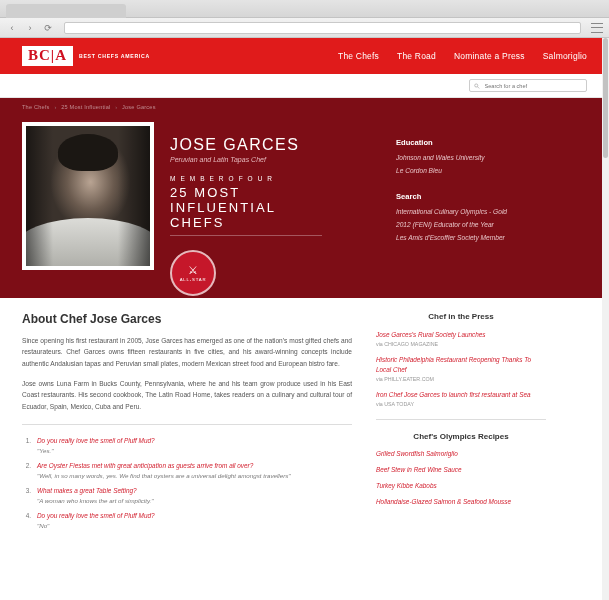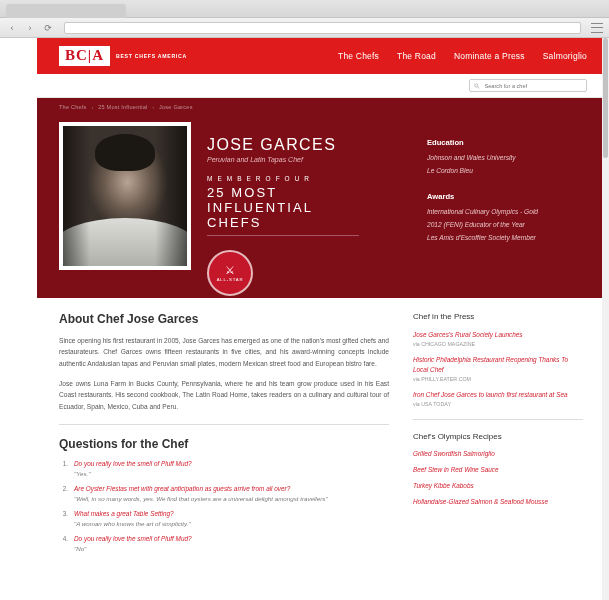--- a/index.html
+++ b/index.html
@@ -54,21 +54,20 @@
     display: flex; flex-direction: column; justify-content: space-between;
   }
   .menu-lines i { display:block; height: 1px; background: #888; }
 
   
   .page {
     flex: 1;
     background: #ffffff;
     overflow: hidden;
     position: relative;
-    padding-left: 37px;
   }
   .redbar {
     background: #e01b1b;
     height: 36px;
     display: flex; align-items: center;
     padding: 0 22px;
     position: relative;
   }
   .logo {
     display: flex; align-items: center; gap: 6px;
@@ -234,22 +233,23 @@
   .col-side { width: 170px; flex: 0 0 auto; }
   h3.sec {
     font-size: 12px;
     color: #333333;
     font-weight: bold;
     margin: 0 0 9px 0;
   }
   h3.sec-red {
     font-size: 8px;
     color: #333333;
-    font-weight: normal;
+    font-weight: bold;
     margin: 0 0 9px 0;
+    text-align: center;
   }
   p.body {
     font-size: 6.6px;
     line-height: 1.72;
     color: #555555;
     margin: 0 0 9px 0;
     text-align: justify;
   }
   .press-item { margin-bottom: 8px; }
   .press-title {
@@ -366,39 +366,38 @@
             <span class="cross">⚔</span>
             <span class="txt">ALL-STAR</span>
           </div>
         </div>
 
         <div class="hero-right">
           <div class="hr-head">Education</div>
           <div class="hr-item">Johnson and Wales University</div>
           <div class="hr-item">Le Cordon Bleu</div>
           <div class="hr-gap"></div>
-          <div class="hr-head">Awards</div>
+          <div class="hr-head">Search</div>
           <div class="hr-item">International Culinary Olympics - Gold</div>
           <div class="hr-item">2012 (FENI) Educator of the Year</div>
           <div class="hr-item">Les Amis d'Escoffier Society Member</div>
         </div>
 
       </div>
     </div>
 
     <div class="content">
 
       <div class="col-main">
         <h3 class="sec">About Chef Jose Garces</h3>
         <p class="body">Since opening his first restaurant in 2005, Jose Garces has emerged as one of the nation's most gifted chefs and restaurateurs. Chef Garces owns fifteen restaurants in five cities, and his award-winning concepts include authentic Andalusian tapas and Peruvian small plates, modern Mexican street food and European bistro fare.</p>
         <p class="body">Jose owns Luna Farm in Bucks County, Pennsylvania, where he and his team grow produce used in his East Coast restaurants. His second cookbook, The Latin Road Home, takes readers on a culinary and cultural tour of Ecuador, Spain, Mexico, Cuba and Peru.</p>
 
         <div class="divider"></div>
 
-        <h3 class="sec">Questions for the Chef</h3>
         <ul class="qa-list">
           <li class="qa-item">
             <span class="qa-num">1.</span>
             <div>
               <div class="qa-q">Do you really love the smell of Pluff Mud?</div>
               <div class="qa-a">"Yes."</div>
             </div>
           </li>
           <li class="qa-item">
             <span class="qa-num">2.</span>

